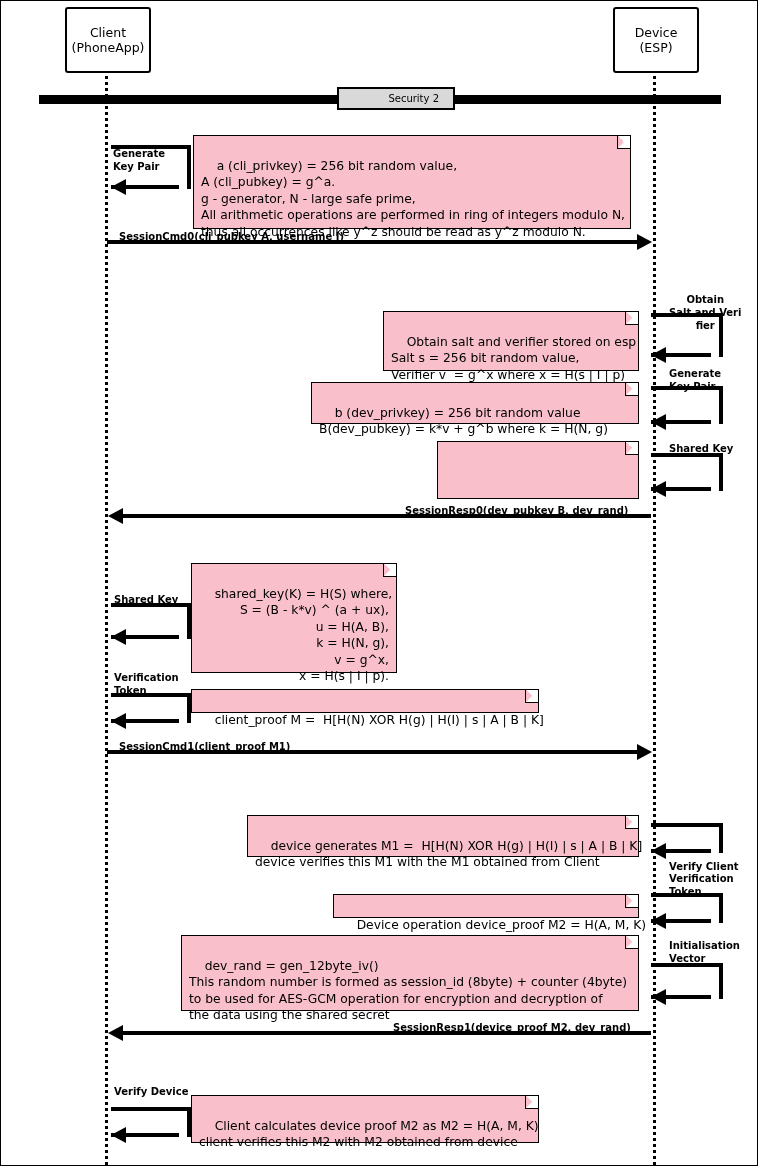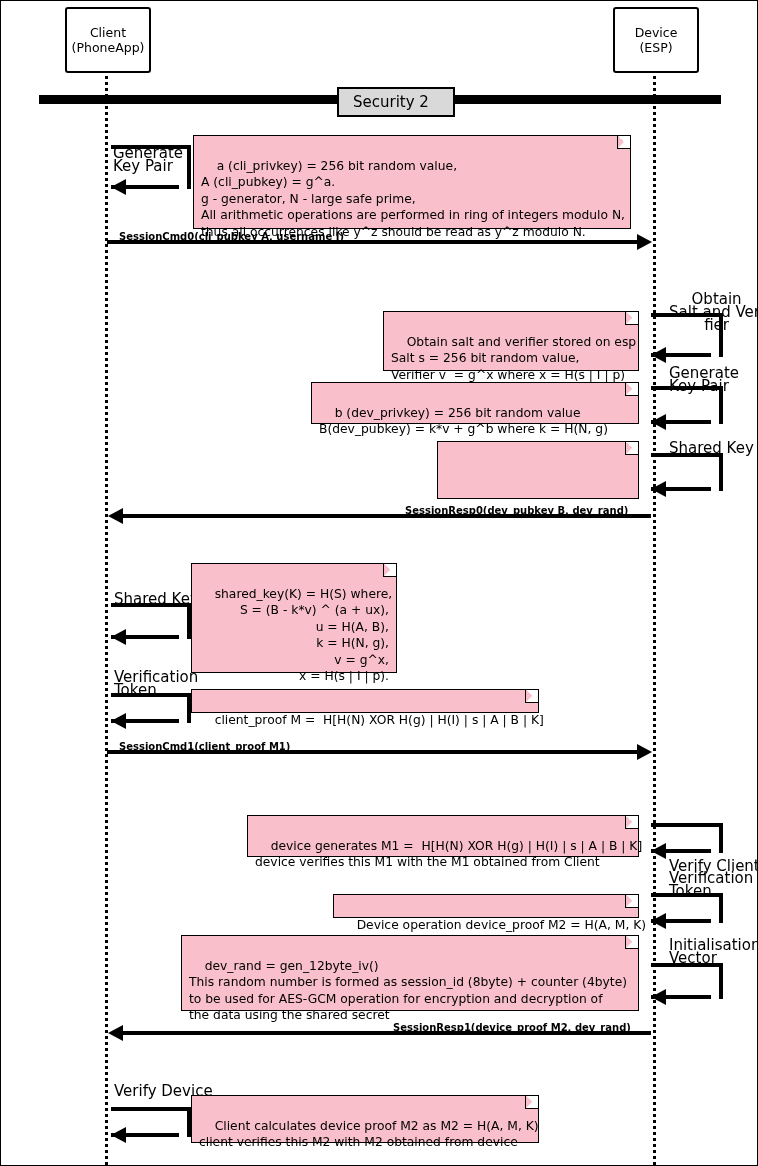--- a/index.html
+++ b/index.html
@@ -8,21 +8,21 @@
 
   
   .lifeline{position:absolute;width:0;border-left:3px dotted #000;}
   .actor-box{position:absolute;background:#fff;border:2px solid #000;border-radius:3px;
     display:flex;flex-direction:column;align-items:center;justify-content:center;
     font-size:12.5px;line-height:15px;text-align:center;}
 
   
   .frag-bar{position:absolute;height:9px;background:#000;}
   .frag-label{position:absolute;background:#d9d9d9;border:2px solid #000;
-    font-size:15px;padding:4px 14px;text-align:left;}
+    font-size:10px;padding:4px 14px;text-align:right;}
 
   
   .note{position:absolute;background:#f9c0cb;border:1px solid #000;
     font-size:12.3px;line-height:16.5px;padding:5px 7px;box-sizing:border-box;
     white-space:pre;}
   .note:after{content:"";position:absolute;right:0;top:0;width:0;height:0;
     border-left:12px solid transparent;border-bottom:12px solid #fff;}
   .note .fold{position:absolute;right:0;top:0;width:12px;height:12px;
     background:linear-gradient(to bottom left,#fff 0 50%,transparent 50% 100%);
     border-left:1px solid #000;border-bottom:1px solid #000;}
@@ -36,21 +36,21 @@
   .msg-label{position:absolute;font-size:10px;font-weight:bold;color:#000;
     white-space:nowrap;}
 
   
   .self{position:absolute;}
   .self .sl-top{position:absolute;left:0;top:0;height:4px;background:#000;}
   .self .sl-right{position:absolute;top:0;width:4px;background:#000;}
   .self .sl-bot{position:absolute;left:0;height:4px;background:#000;}
   .self .sl-head{position:absolute;width:0;height:0;border-top:8px solid transparent;
     border-bottom:8px solid transparent;}
-  .self-label{position:absolute;font-size:15px;font-weight:normal;white-space:pre;line-height:13px;}
+  .self-label{position:absolute;font-size:10px;font-weight:bold;white-space:pre;line-height:13px;}
 </style>
 </head>
 <body>
 
 <div id="canvas">
 
   <div class="lifeline" style="left:104px;top:68px;height:1096px;"></div>
   <div class="lifeline" style="left:652px;top:68px;height:1096px;"></div>
 
   <div class="actor-box" style="left:612px;top:6px;width:82px;height:62px;">

